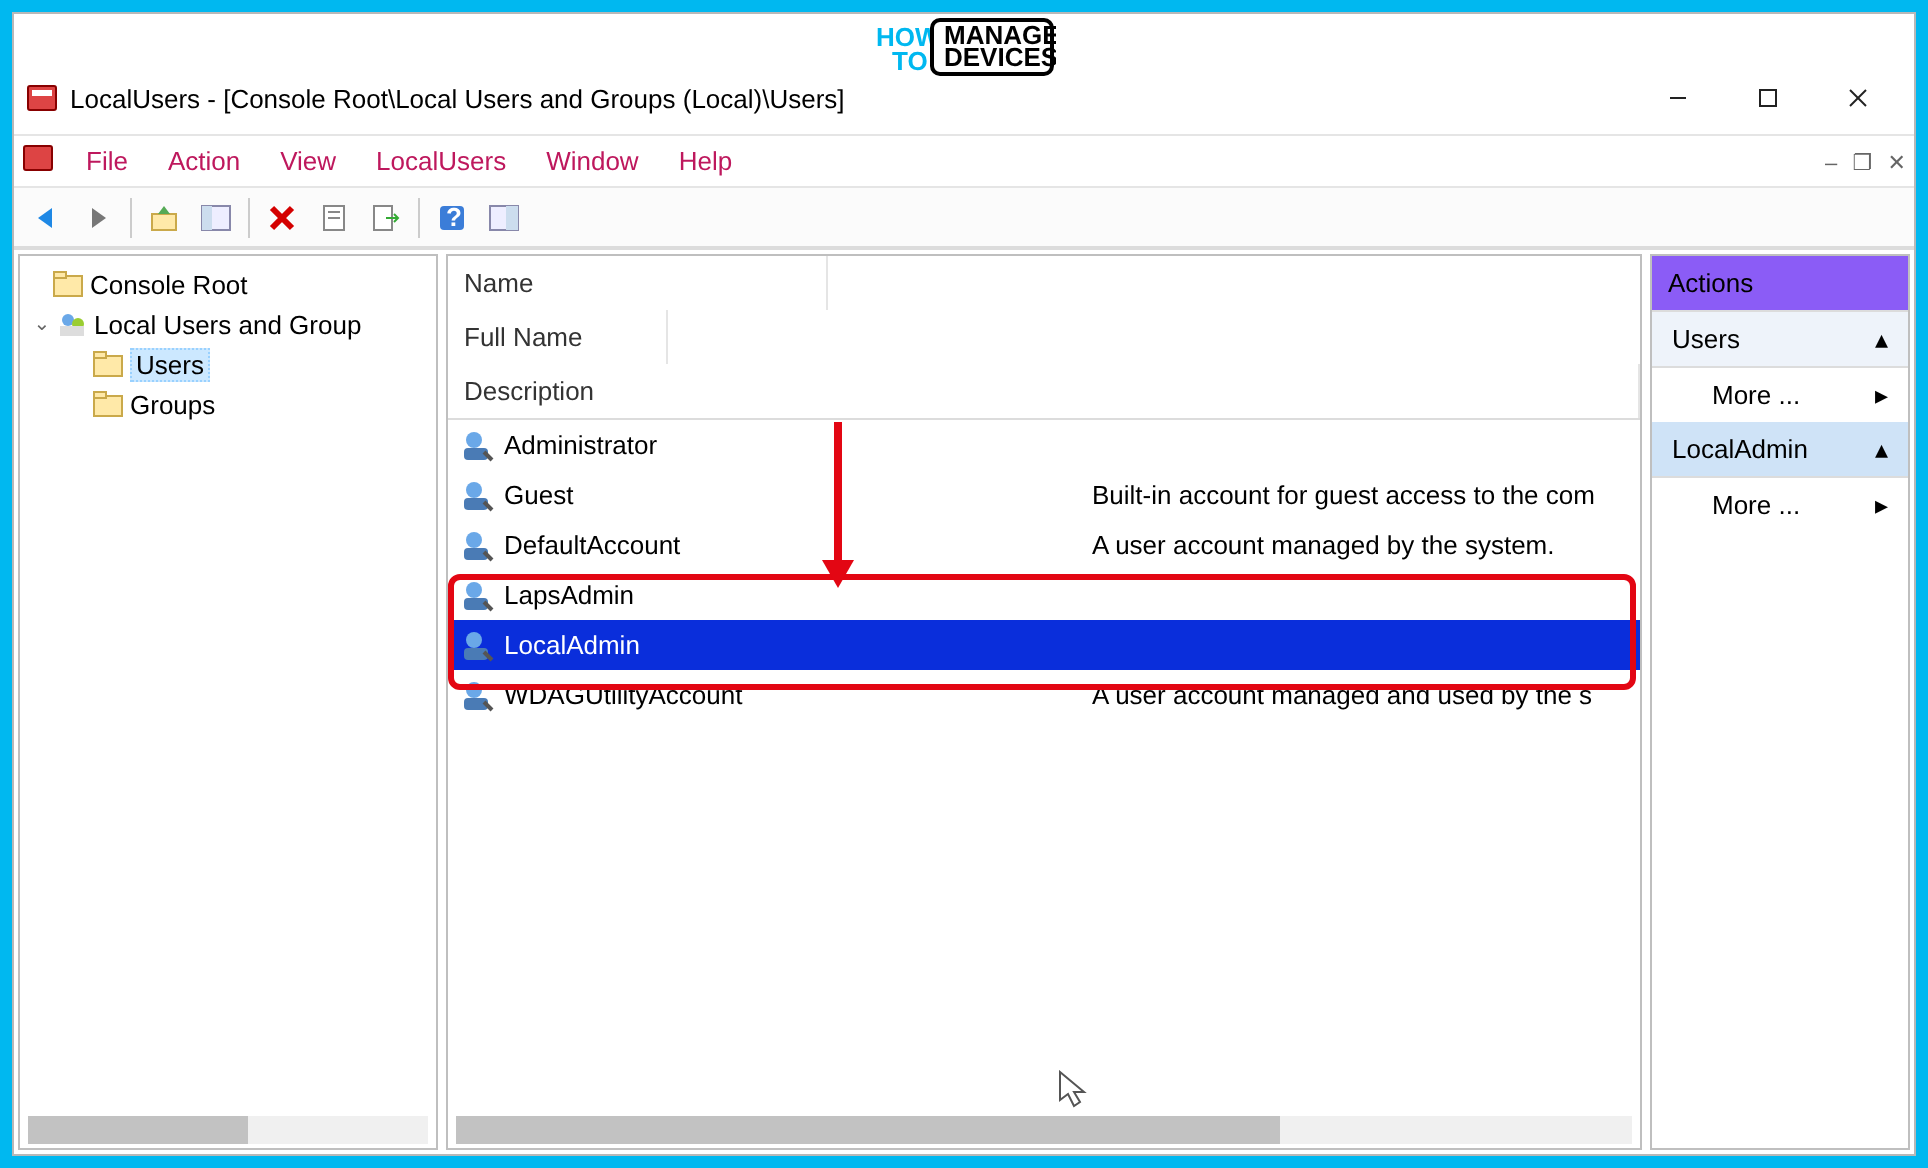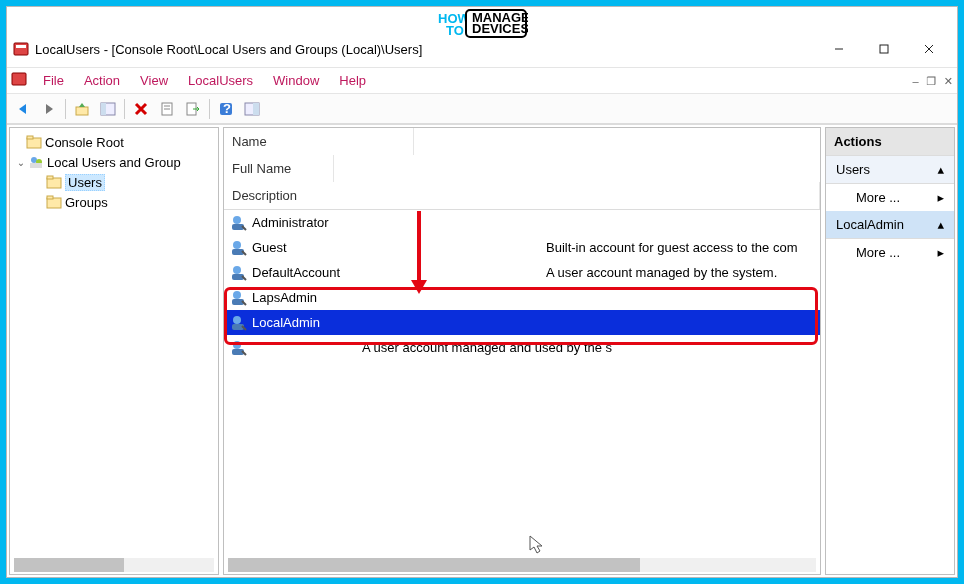--- a/index.html
+++ b/index.html
@@ -30,21 +30,21 @@
   .list-head div{ padding:6px 8px; border-right:1px solid #e5e5e5; color:#333;}
   .col-name{ width:190px;} .col-full{ width:110px;} .col-desc{ flex:1;}
   .list-body{ flex:1; position:relative;}
   .urow{ display:flex; align-items:center; height:25px; padding-left:6px; white-space:nowrap;}
   .urow .uic{ width:18px; height:18px; margin-right:4px; flex:none;}
   .urow .c-name{ width:184px; } .urow .c-full{ width:110px;} .urow .c-desc{ flex:1; overflow:hidden; text-overflow:clip;}
   .urow.selected{ background:#0a2edb; color:#fff;}
   .highlight-box{ position:absolute; border:3px solid #e30613; border-radius:6px; left:0; right:2px; top:77px; height:58px; pointer-events:none;}
   .arrow{ position:absolute; left:180px; top:-4px; pointer-events:none;}
   .actions{ width:130px;}
-  .actions-head{ background:#e5e5e5; font-weight:700; padding:6px 8px; border-bottom:1px solid #dcdcdc;}
+  .actions-head{ background:#8b5cf6; font-weight:400; padding:6px 8px; border-bottom:1px solid #dcdcdc;}
   .asec{ display:flex; align-items:center; justify-content:space-between; padding:6px 10px; background:#eef3fa; border-bottom:1px solid #dcdcdc;}
   .asec.sel{ background:#cfe3f7;}
   .amore{ display:flex; align-items:center; justify-content:space-between; padding:6px 10px 6px 30px;}
   .pane::-webkit-scrollbar{ height:12px; width:12px;}
   .pane::-webkit-scrollbar-thumb{ background:#c2c2c2;}
   .hscroll{ height:14px; background:#f0f0f0; position:absolute; bottom:2px; left:4px; right:4px;}
   .hscroll .thumb{ height:100%; background:#c2c2c2; width:55%;}
   .watermark{ position:absolute; top:2px; left:50%; transform:translateX(-50%); z-index:50; pointer-events:none;text-decoration:underline;}
   .cursor{ position:absolute; left:305px; top:325px; pointer-events:none;}
 </style>
@@ -272,20 +272,21 @@
             <span class="c-name">LocalAdmin</span>
             <span class="c-full"></span>
             <span class="c-desc"></span>
           </div>
           <div class="urow">
             <span class="uic"><svg width="18" height="18">
                 <circle cx="7" cy="6" r="4" fill="#6aa8e8"></circle>
                 <rect x="2" y="10" width="12" height="6" rx="2" fill="#4a7bb5"></rect>
                 <path d="M12 12 L16 16" stroke="#555" stroke-width="2"></path>
               </svg></span>
+            <span class="c-name">WDAGUtilityAccount</span>
             <span class="c-full"></span>
             <span class="c-desc">A user account managed and used by the s</span>
           </div>
 
       <div class="highlight-box"></div>
           <svg class="arrow" width="30" height="100">
           <line x1="15" y1="5" x2="15" y2="80" stroke="#e30613" stroke-width="4"></line>
           <path d="M15 88 L7 74 L23 74 Z" fill="#e30613"></path>
         </svg>
           <svg class="cursor" width="16" height="20">

